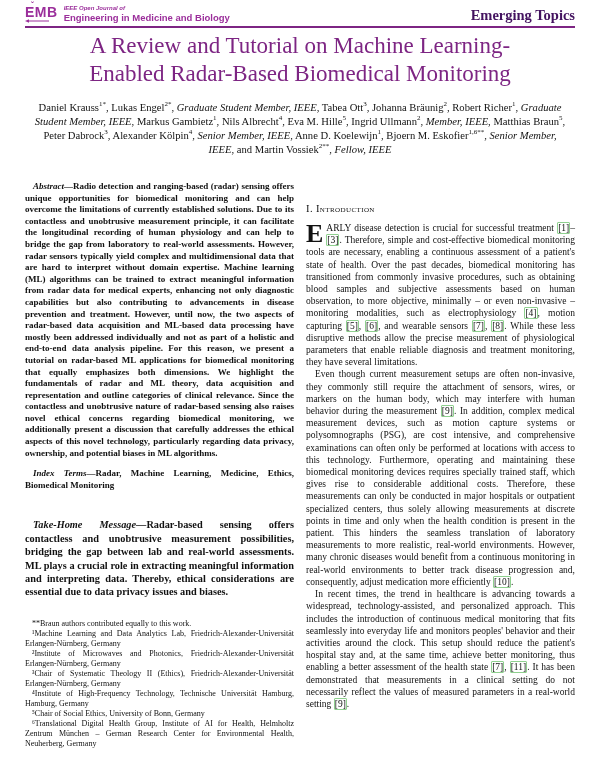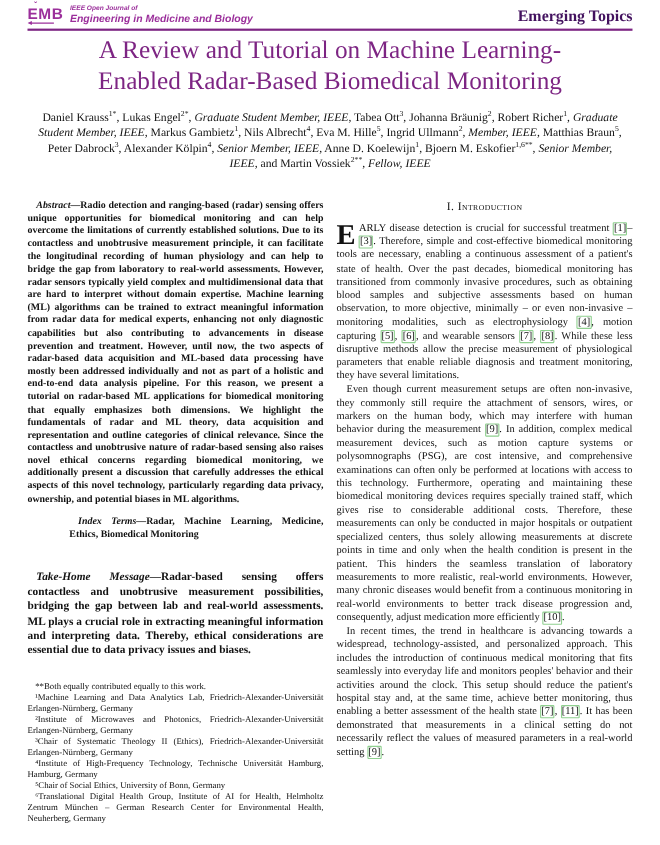--- a/index.html
+++ b/index.html
@@ -16,47 +16,47 @@
   .header{display:flex; justify-content:space-between; align-items:flex-end;
           border-bottom:2px solid var(--accent); padding-bottom:3px;}
   .logo-wrap{display:flex; align-items:center; gap:6px;}
   .emb{position:relative; color:var(--logo); font-family:"Liberation Sans",sans-serif;
        font-weight:bold; font-size:14px; line-height:13px; letter-spacing:.5px;}
   .emb .caret{position:absolute; top:-5px; left:6px; font-size:8px; line-height:8px;}
   .emb .underarrow{display:block; height:4px;}
   .journal{display:flex; flex-direction:column; color:var(--logo);
            font-family:"Liberation Sans",sans-serif;}
   .journal .small{font-size:6px; font-weight:bold; font-style:italic; line-height:7px;}
-  .journal .big{font-size:9.5px; font-weight:bold; font-style:italic; line-height:11px;}
+  .journal .big{font-size:9.5px; font-weight:bold; line-height:11px;}
   .topics{color:var(--topics); font-weight:bold; font-size:14.5px; line-height:16px;text-align:right;}
 
   
   .title{margin-top:4px; text-align:center; color:var(--accent);
          font-size:23px; line-height:28px; font-weight:normal;}
   .authors{margin:13px 8px 1px 8px; text-align:center; font-size:10.6px; line-height:14px;}
   .authors sup{font-size:7px; line-height:0;}
   .authors .it{font-style:italic;}
 
   
   .columns{display:flex; gap:12px; margin-top:24px;}
   .col{width:269px;}
 
   .abstract, .terms{font-weight:bold; font-size:9px; line-height:11.6px;
                     text-align:justify; text-indent:8px;}
-  .terms{margin-top:9px;margin-left:38px;}
+  .terms{margin-top:9px;}
   .lead{font-style:italic;}
   .takehome{margin-top:27px; font-weight:bold; font-size:10.3px; line-height:13.4px;
             text-align:justify; text-indent:8px;}
 
   .footnotes{margin-top:20px; font-size:8px; line-height:10px; text-align:justify;}
   .footnotes p{text-indent:7px;}
   .mono{font-family:"DejaVu Sans Mono",monospace; font-size:7.3px; letter-spacing:0;}
 
-  .sec-heading{text-align:center; font-variant:small-caps; font-size:10.5px;
-               letter-spacing:.4px; margin-top:2px; margin-bottom:8px;}
+  .sec-heading{text-align:left; font-variant:small-caps; font-size:10.5px;
+               letter-spacing:.4px; margin-top:22px; margin-bottom:8px;}
   .intro p{font-size:9.5px; line-height:12.2px; text-align:justify; text-indent:9px;}
   .intro p.first{text-indent:0;}
   .dropcap{float:left; font-size:26px; line-height:21px; font-weight:bold;
            padding:1px 3px 0 0;}
   .cite{border:1px solid var(--cite); border-radius:1px; padding:0;}
 </style>
 </head>
 <body>
 
 <div class="page">
@@ -89,21 +89,21 @@
   <div class="columns">
 
     <div class="col">
       <p class="abstract"><span class="lead">Abstract—</span><span>Radio detection and ranging-based (radar) sensing offers unique opportunities for biomedical monitoring and can help overcome the limitations of currently established solutions. Due to its contactless and unobtrusive measurement principle, it can facilitate the longitudinal recording of human physiology and can help to bridge the gap from laboratory to real-world assessments. However, radar sensors typically yield complex and multidimensional data that are hard to interpret without domain expertise. Machine learning (ML) algorithms can be trained to extract meaningful information from radar data for medical experts, enhancing not only diagnostic capabilities but also contributing to advancements in disease prevention and treatment. However, until now, the two aspects of radar-based data acquisition and ML-based data processing have mostly been addressed individually and not as part of a holistic and end-to-end data analysis pipeline. For this reason, we present a tutorial on radar-based ML applications for biomedical monitoring that equally emphasizes both dimensions. We highlight the fundamentals of radar and ML theory, data acquisition and representation and outline categories of clinical relevance. Since the contactless and unobtrusive nature of radar-based sensing also raises novel ethical concerns regarding biomedical monitoring, we additionally present a discussion that carefully addresses the ethical aspects of this novel technology, particularly regarding data privacy, ownership, and potential biases in ML algorithms.</span></p>
 
       <p class="terms"><span class="lead">Index Terms—</span><span>Radar, Machine Learning, Medicine, Ethics, Biomedical Monitoring</span></p>
 
       <p class="takehome"><span class="lead">Take-Home Message—</span><span>Radar-based sensing offers contactless and unobtrusive measurement possibilities, bridging the gap between lab and real-world assessments. ML plays a crucial role in extracting meaningful information and interpreting data. Thereby, ethical considerations are essential due to data privacy issues and biases.</span></p>
 
       <div class="footnotes" id="footnotes">
-          <p>**Both equally contributed equally to this work.</p>
+          <p>**Braun authors contributed equally to this work.</p>
           <p>¹Machine Learning and Data Analytics Lab, Friedrich-Alexander-Universität Erlangen-Nürnberg, Germany</p>
           <p>²Institute of Microwaves and Photonics, Friedrich-Alexander-Universität Erlangen-Nürnberg, Germany</p>
           <p>³Chair of Systematic Theology II (Ethics), Friedrich-Alexander-Universität Erlangen-Nürnberg, Germany</p>
           <p>⁴Institute of High-Frequency Technology, Technische Universität Hamburg, Hamburg, Germany</p>
           <p>⁵Chair of Social Ethics, University of Bonn, Germany</p>
           <p>⁶Translational Digital Health Group, Institute of AI for Health, Helmholtz Zentrum München – German Research Center for Environmental Health, Neuherberg, Germany</p>
         </div>
     </div>
 
     <div class="col intro">

